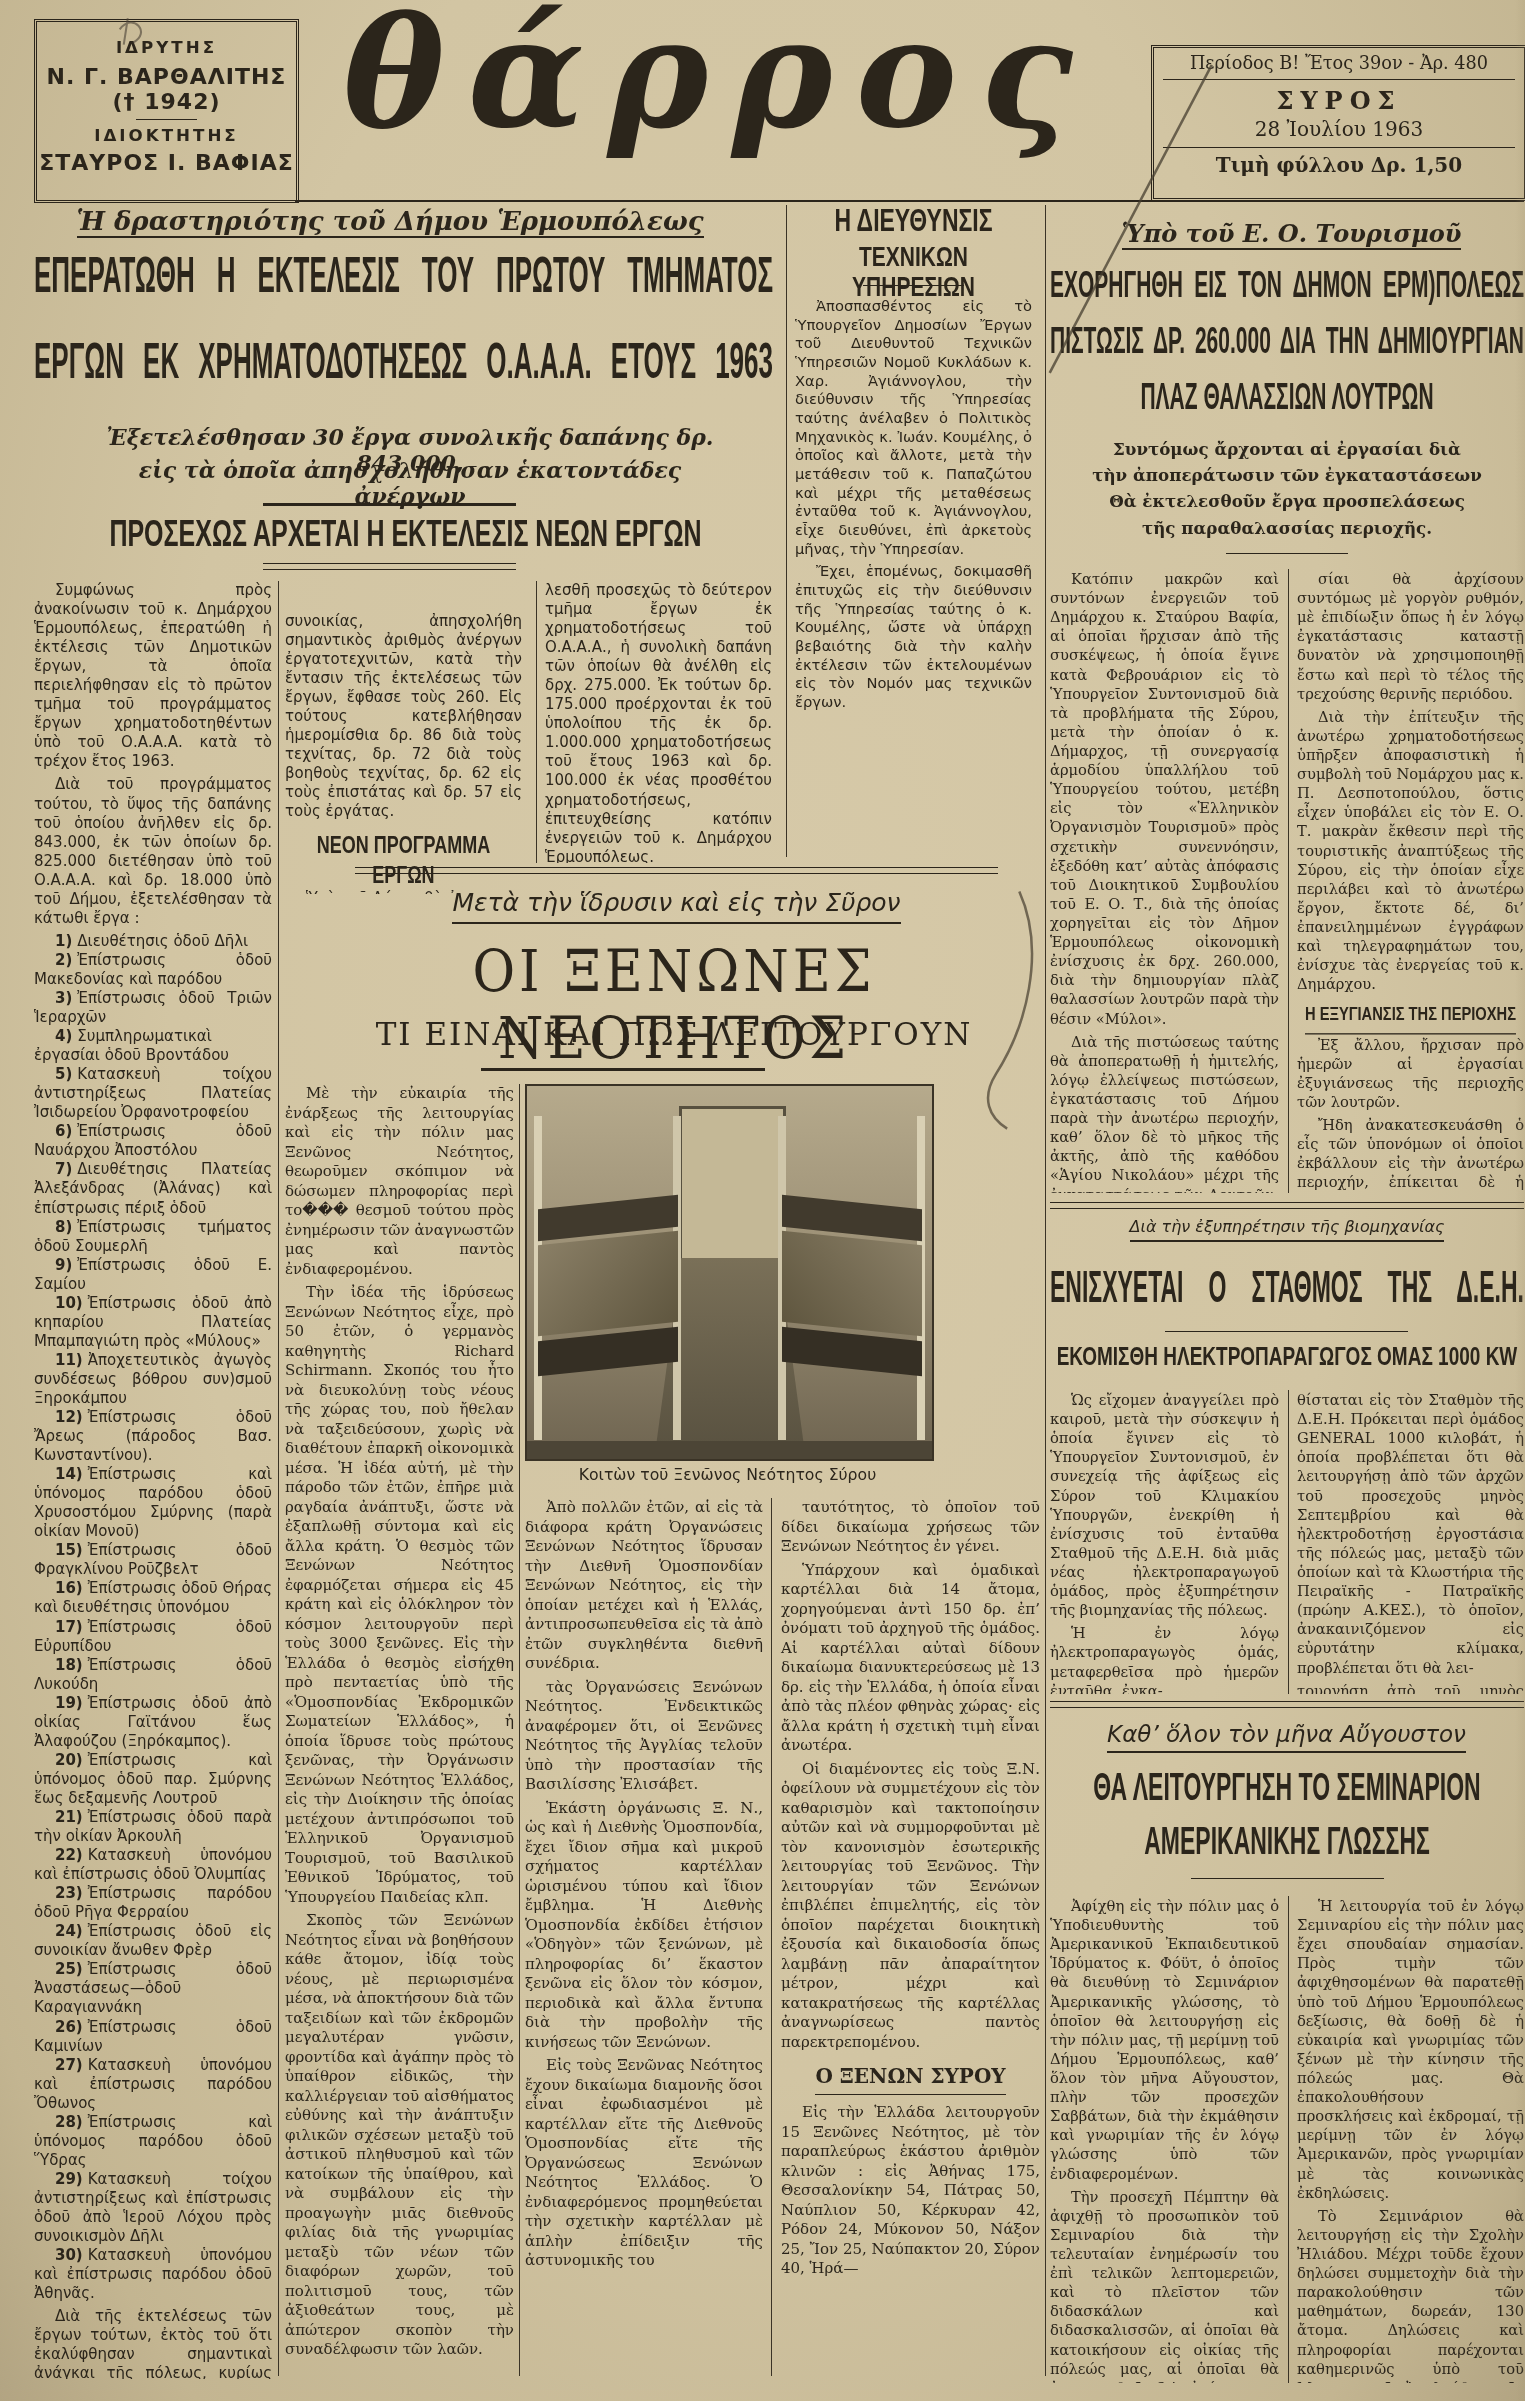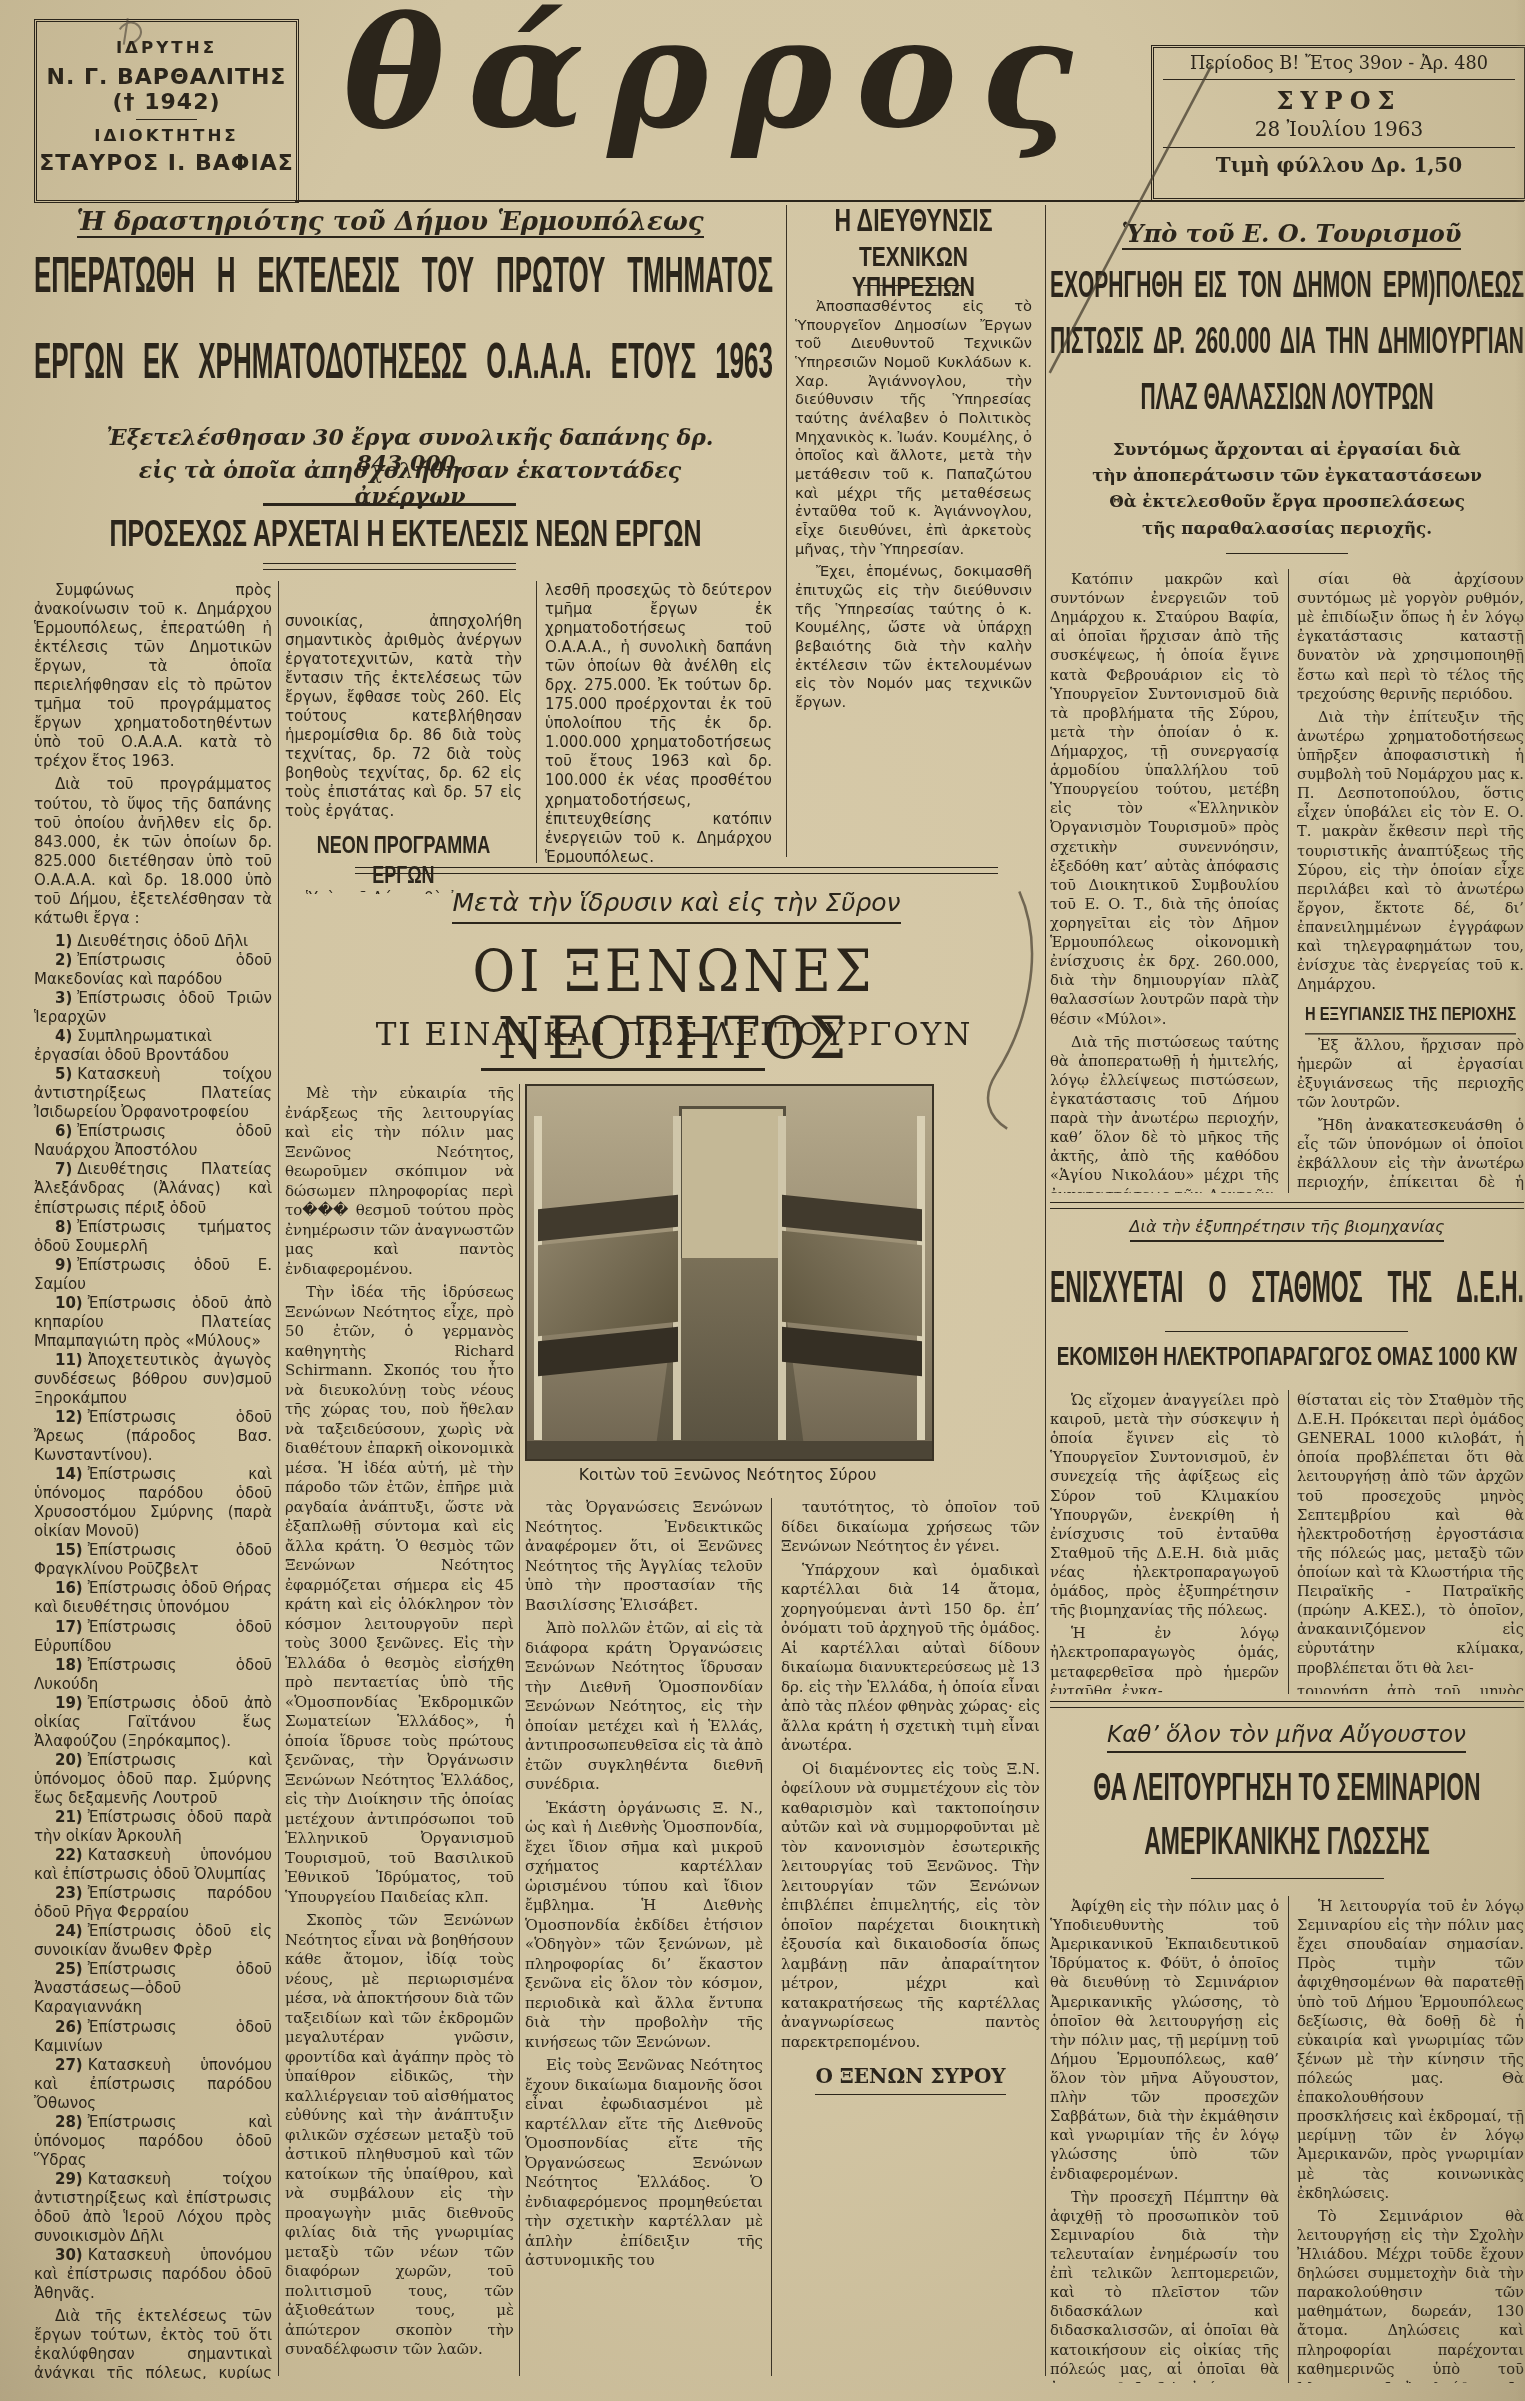--- a/index.html
+++ b/index.html
@@ -307,36 +307,39 @@
       <div class="abs" style="left:4px;top:86px;width:140px;height:32px;background:#413a2d;transform:skewY(6deg);"></div>
       <div class="abs" style="left:4px;top:218px;width:140px;height:35px;background:#352f24;transform:skewY(6deg);"></div>
       <div class="abs" style="left:4px;top:122px;width:140px;height:91px;background:linear-gradient(-135deg,#8a7f66,#5f563f);transform:skewY(6deg);"></div>
     </div>
     <div class="abs" style="left:0;bottom:0;width:100%;height:18px;background:#4c4536;"></div>
   </div>
   <div class="abs caption" style="left:525px;top:1465px;width:405px;height:24px;">Κοιτὼν τοῦ Ξενῶνος Νεότητος Σύρου</div>
 
   <div class="abs body-serif" style="left:525px;top:1498px;width:238px;height:878px;font-size:15px;">
     <div>
+        <p class="para">Ἀπὸ πολλῶν ἐτῶν, αἱ εἰς τὰ διάφορα κράτη Ὀργανώσεις Ξενώνων Νεότητος ἵδρυσαν τὴν Διεθνῆ Ὁμοσπονδίαν Ξενώνων Νεότητος, εἰς τὴν ὁποίαν μετέχει καὶ ἡ Ἑλλάς, ἀντιπροσωπευθεῖσα εἰς τὰ ἀπὸ ἐτῶν συγκληθέντα διεθνῆ συνέδρια.</p>
         <p class="para">τὰς Ὀργανώσεις Ξενώνων Νεότητος. Ἐνδεικτικῶς ἀναφέρομεν ὅτι, οἱ Ξενῶνες Νεότητος τῆς Ἀγγλίας τελοῦν ὑπὸ τὴν προστασίαν τῆς Βασιλίσσης Ἐλισάβετ.</p>
-        <p class="para">Ἀπὸ πολλῶν ἐτῶν, αἱ εἰς τὰ διάφορα κράτη Ὀργανώσεις Ξενώνων Νεότητος ἵδρυσαν τὴν Διεθνῆ Ὁμοσπονδίαν Ξενώνων Νεότητος, εἰς τὴν ὁποίαν μετέχει καὶ ἡ Ἑλλάς, ἀντιπροσωπευθεῖσα εἰς τὰ ἀπὸ ἐτῶν συγκληθέντα διεθνῆ συνέδρια.</p>
         <p class="para">Ἑκάστη ὀργάνωσις Ξ. Ν., ὡς καὶ ἡ Διεθνὴς Ὁμοσπονδία, ἔχει ἴδιον σῆμα καὶ μικροῦ σχήματος καρτέλλαν ὡρισμένου τύπου καὶ ἴδιον ἔμβλημα. Ἡ Διεθνὴς Ὁμοσπονδία ἐκδίδει ἐτήσιον «Ὁδηγὸν» τῶν ξενώνων, μὲ πληροφορίας δι’ ἕκαστον ξενῶνα εἰς ὅλον τὸν κόσμον, περιοδικὰ καὶ ἄλλα ἔντυπα διὰ τὴν προβολὴν τῆς κινήσεως τῶν Ξενώνων.</p>
         <p class="para">Εἰς τοὺς Ξενῶνας Νεότητος ἔχουν δικαίωμα διαμονῆς ὅσοι εἶναι ἐφωδιασμένοι μὲ καρτέλλαν εἴτε τῆς Διεθνοῦς Ὁμοσπονδίας εἴτε τῆς Ὀργανώσεως Ξενώνων Νεότητος Ἑλλάδος. Ὁ ἐνδιαφερόμενος προμηθεύεται τὴν σχετικὴν καρτέλλαν μὲ ἁπλὴν ἐπίδειξιν τῆς ἀστυνομικῆς του</p>
       </div>
   </div>
 
   <div class="abs body-serif" style="left:771px;top:1498px;width:269px;height:878px;font-size:15px;border-left:1.5px solid var(--ink-soft);padding-left:9px;box-sizing:border-box;">
     <div>
         <p class="para">ταυτότητος, τὸ ὁποῖον τοῦ δίδει δικαίωμα χρήσεως τῶν Ξενώνων Νεότητος ἐν γένει.</p>
         <p class="para">Ὑπάρχουν καὶ ὁμαδικαὶ καρτέλλαι διὰ 14 ἄτομα, χορηγούμεναι ἀντὶ 150 δρ. ἐπ’ ὀνόματι τοῦ ἀρχηγοῦ τῆς ὁμάδος. Αἱ καρτέλλαι αὐταὶ δίδουν δικαίωμα διανυκτερεύσεως μὲ 13 δρ. εἰς τὴν Ἑλλάδα, ἡ ὁποία εἶναι ἀπὸ τὰς πλέον φθηνὰς χώρας· εἰς ἄλλα κράτη ἡ σχετικὴ τιμὴ εἶναι ἀνωτέρα.</p>
         <p class="para">Οἱ διαμένοντες εἰς τοὺς Ξ.Ν. ὀφείλουν νὰ συμμετέχουν εἰς τὸν καθαρισμὸν καὶ τακτοποίησιν αὐτῶν καὶ νὰ συμμορφοῦνται μὲ τὸν κανονισμὸν ἐσωτερικῆς λειτουργίας τοῦ Ξενῶνος. Τὴν λειτουργίαν τῶν Ξενώνων ἐπιβλέπει ἐπιμελητής, εἰς τὸν ὁποῖον παρέχεται διοικητικὴ ἐξουσία καὶ δικαιοδοσία ὅπως λαμβάνῃ πᾶν ἀπαραίτητον μέτρον, μέχρι καὶ κατακρατήσεως τῆς καρτέλλας ἀναγνωρίσεως παντὸς παρεκτρεπομένου.</p>
       </div>
     <div class="colsub" style="font-family:'DejaVu Serif',serif;font-size:20px;margin:11px 0 8px;">
       <span class="u2">Ο ΞΕΝΩΝ ΣΥΡΟΥ</span>
     </div>
+    <div>
+        <p class="para">Εἰς τὴν Ἑλλάδα λειτουργοῦν 15 Ξενῶνες Νεότητος, μὲ τὸν παραπλεύρως ἑκάστου ἀριθμὸν κλινῶν : εἰς Ἀθήνας 175, Θεσσαλονίκην 54, Πάτρας 50, Ναύπλιον 50, Κέρκυραν 42, Ρόδον 24, Μύκονον 50, Νάξον 25, Ἴον 25, Ναύπακτον 20, Σύρον 40, Ἡρά—</p>
+      </div>
   </div>
 
   <div class="abs vr" style="left:278px;top:581px;height:1795px;"></div>
   <div class="abs vr" style="left:519px;top:1084px;height:1292px;"></div>
   <div class="abs vr" style="left:1045px;top:205px;height:2171px;"></div>
 
   <svg class="abs penmark" width="1526" height="2401" style="left:0;top:0;" viewBox="0 0 3012 4740">
     <path d="M2392,128 L2072,736" stroke="#463d2f" stroke-width="5" fill="none" opacity="0.75"></path>
     <path d="M2012,1760 C2066,1880 2024,2030 1966,2120 C1936,2168 1952,2206 1988,2228" stroke="#463d2f" stroke-width="5" fill="none" opacity="0.7"></path>
     <path d="M236,58 C262,22 300,66 262,84 M252,36 L244,88" stroke="#4a4136" stroke-width="4" fill="none" opacity="0.6"></path>

